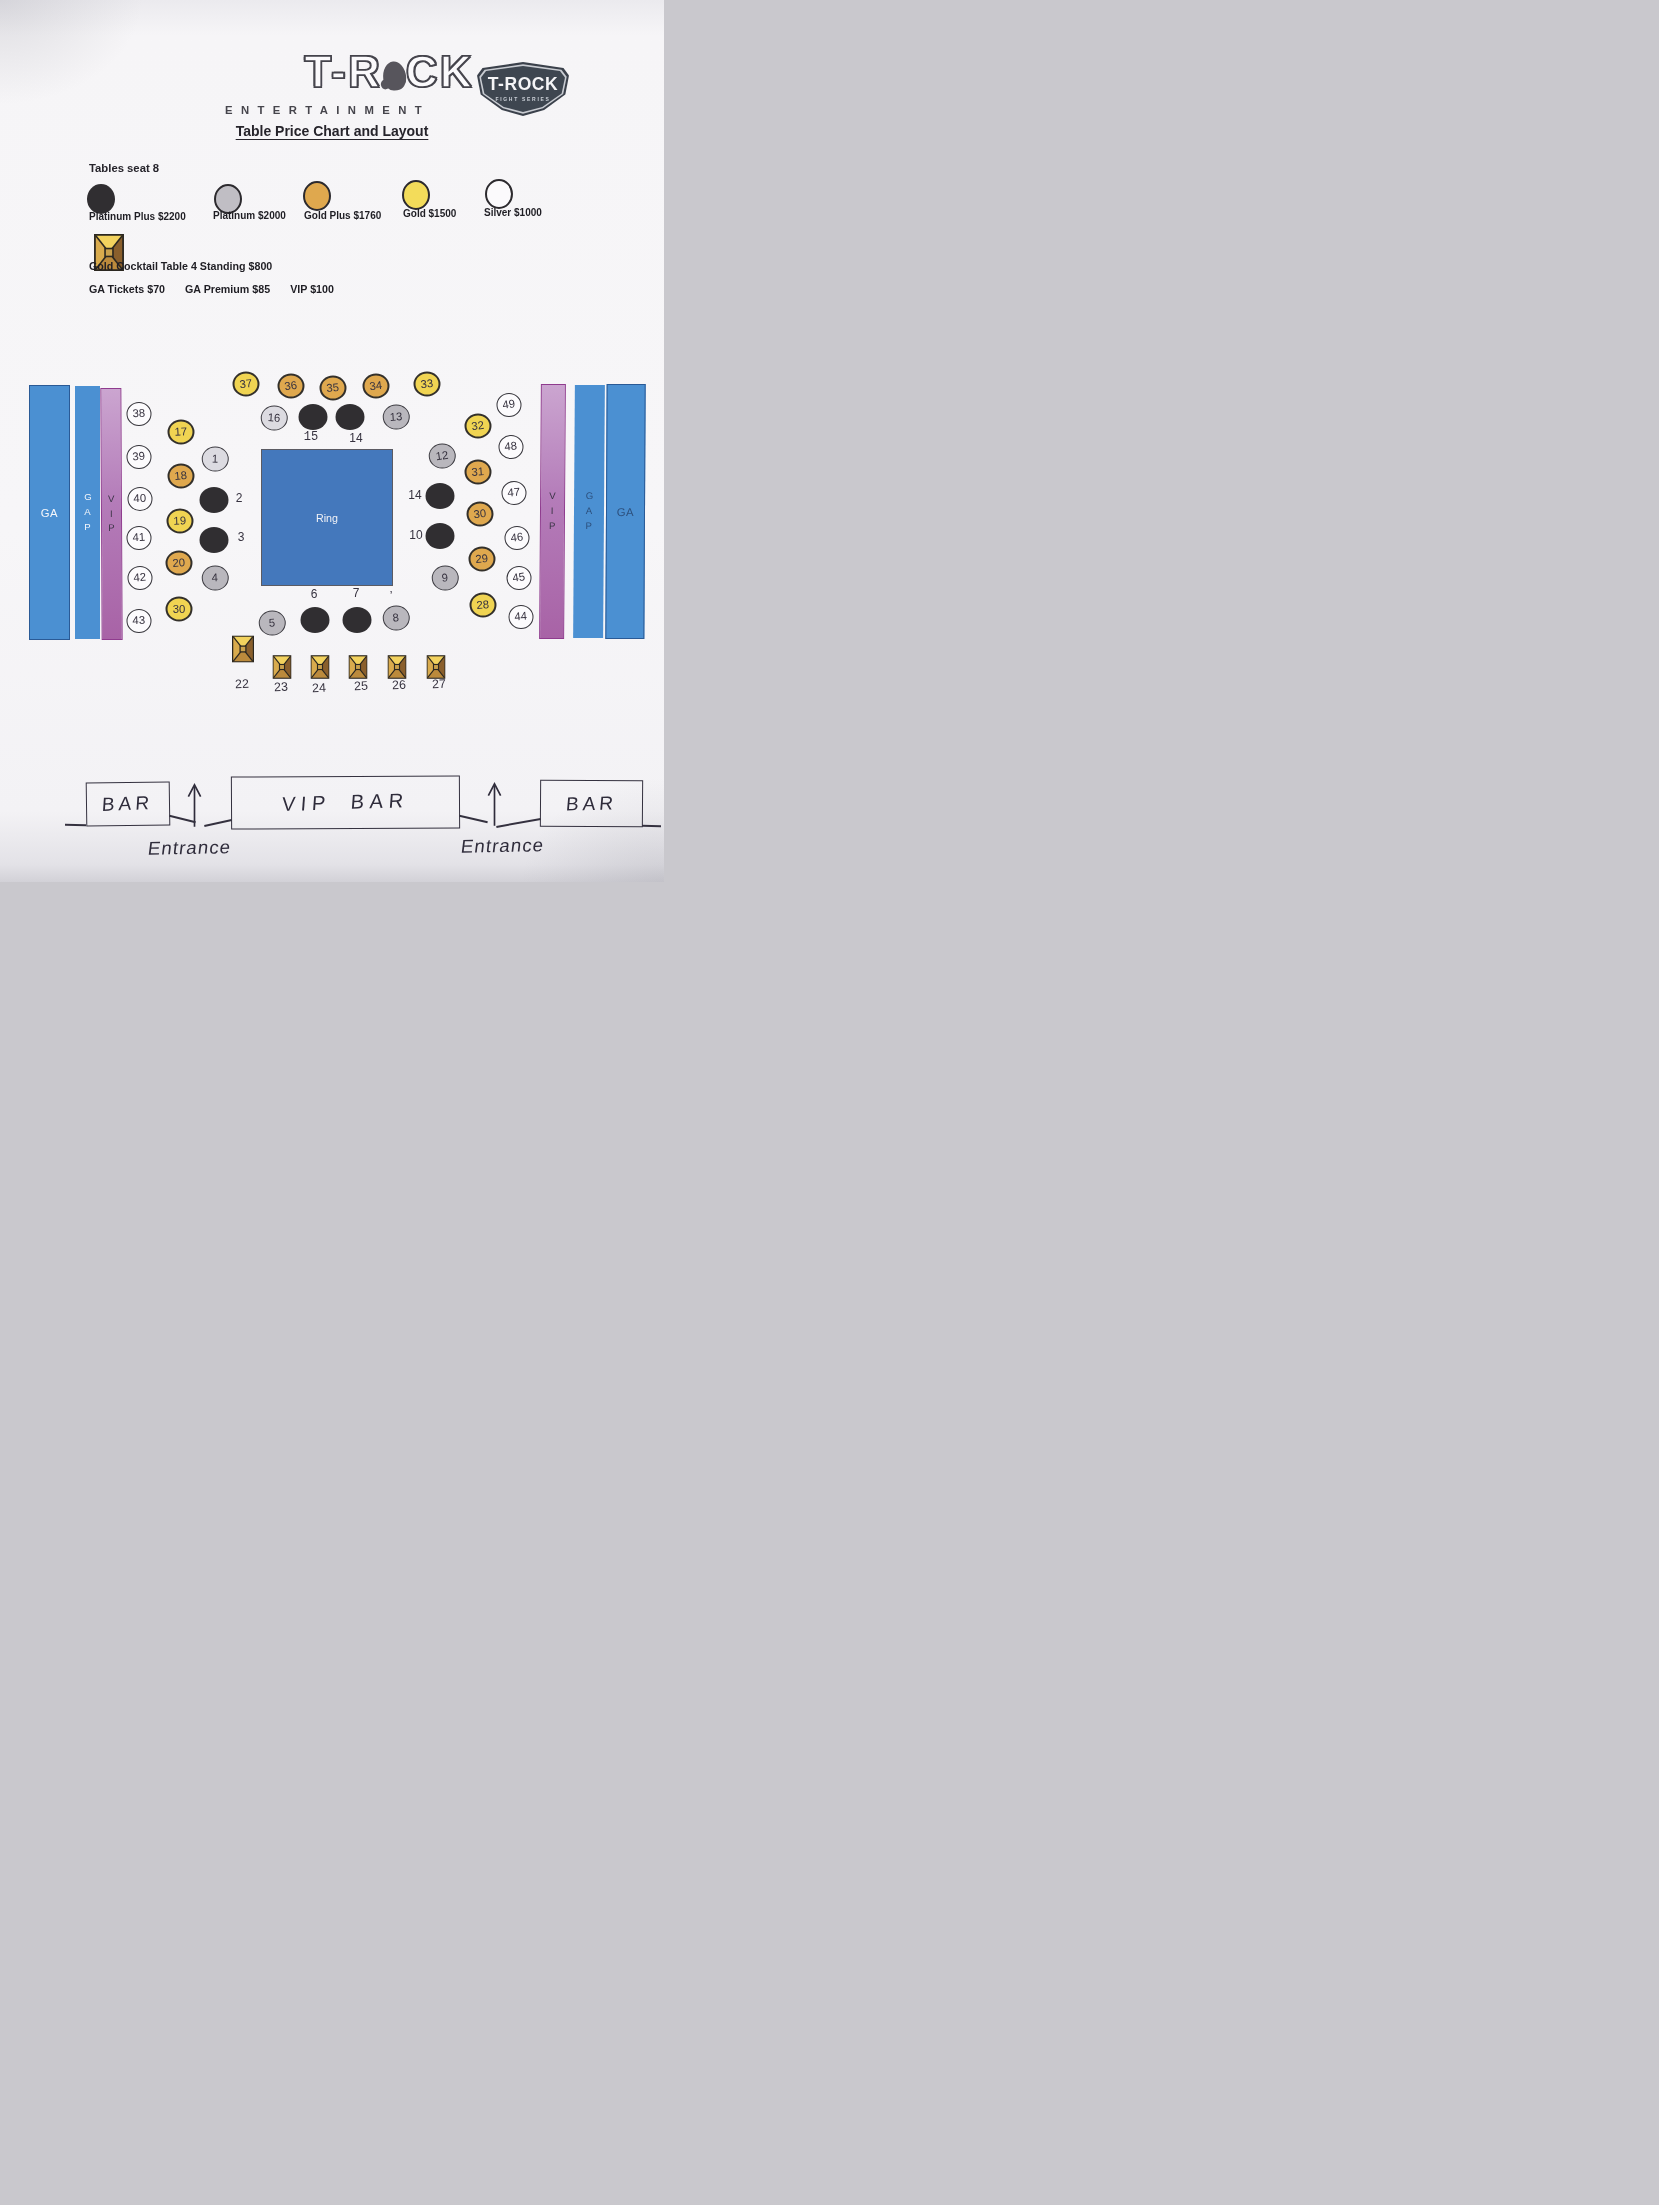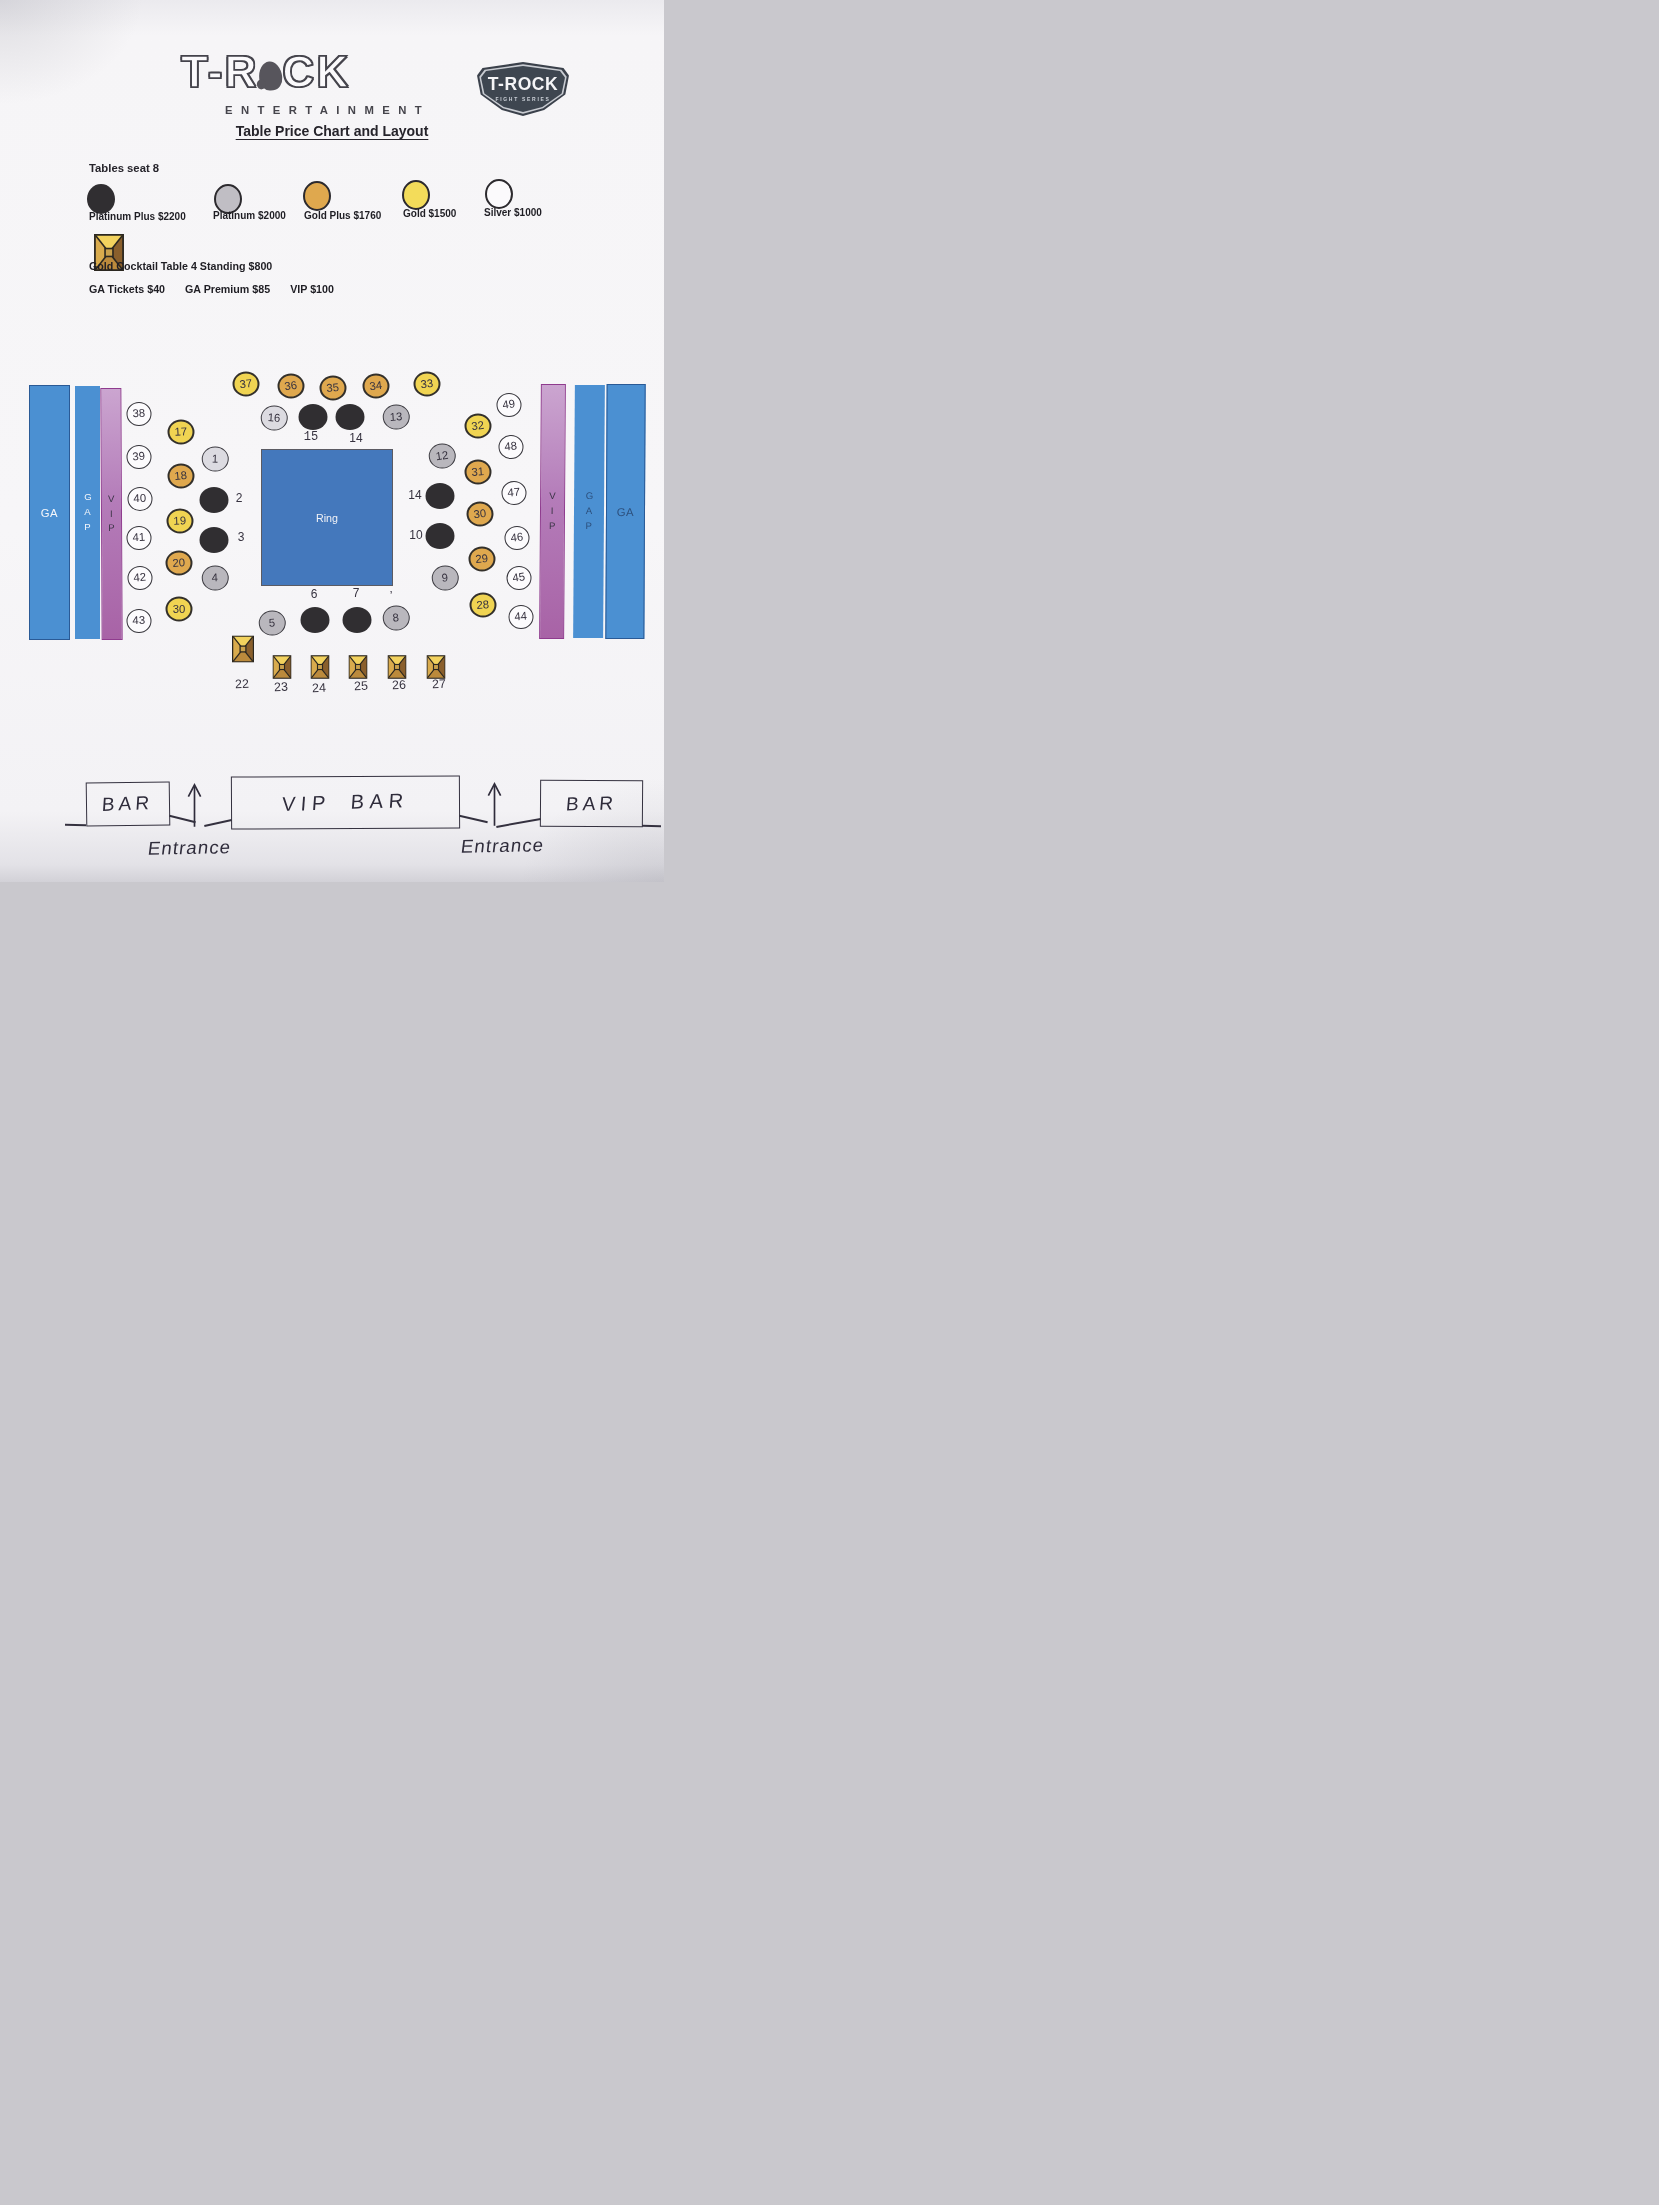--- a/index.html
+++ b/index.html
@@ -10,21 +10,21 @@
   .paper{
     position:absolute;inset:0;
     background:linear-gradient(180deg,#ebeaee 0%,#f6f5f7 4%,#f7f6f8 60%,#f3f2f5 92%,#e3e2e7 98%,#d2d1d7 100%);
   }
   .corner-shade{position:absolute;width:169px;height:124px;pointer-events:none;}
   .cs-tl{left:0;top:0;background:radial-gradient(120% 120% at 0% 0%,rgba(150,150,160,.25),transparent 70%);}
   .cs-br{right:0;bottom:0;background:radial-gradient(120% 120% at 100% 100%,rgba(140,140,150,.22),transparent 70%);}
 
   
   .logo{position:absolute;left:181px;top:50px;width:293px;text-align:center;}
-  .logo-word{display:flex;align-items:center;justify-content:flex-start;}
+  .logo-word{display:flex;align-items:center;justify-content:flex-end;}
   .logo-letters{
     font-size:44px;font-weight:700;letter-spacing:2.3px;color:#fbfafc;line-height:1;
     -webkit-text-stroke:1.4px #45444c;
     text-shadow:-1.1px -1.1px 0 #45444c,1.1px -1.1px 0 #45444c,-1.1px 1.1px 0 #45444c,1.1px 1.1px 0 #45444c;
   }
   .glove{
     display:inline-block;width:22.5px;height:29px;background:#57555c;margin:0 0.6px;
     border-radius:52% 52% 46% 46%/58% 58% 42% 42%;position:relative;transform:translateY(3.4px) rotate(-6deg);
   }
   .glove::after{content:"";position:absolute;left:-2.8px;bottom:2.3px;width:9px;height:10px;background:#57555c;border-radius:50%;}
@@ -147,21 +147,21 @@
     <polygon points="2,40 32,40 17,21" fill="#bb8a3c"></polygon>
     <polygon points="2,2 2,40 17,21" fill="#d9ab4d"></polygon>
     <line x1="2" y1="2" x2="32" y2="40" stroke="#2b2720" stroke-width="1.8"></line>
     <line x1="32" y1="2" x2="2" y2="40" stroke="#2b2720" stroke-width="1.8"></line>
     <rect x="12.5" y="16.5" width="9" height="9" fill="#caa14c" stroke="#2b2720" stroke-width="1.8"></rect>
   </svg>
 </div>
 <div class="legend-cocktail-label">Gold Cocktail Table 4 Standing $800</div>
 
 <div class="tickets-line">
-  <span>GA Tickets $40</span>
+  <span>GA Tickets $70</span>
   <span>GA Premium $85</span>
   <span>VIP $100</span>
 </div>
 
 <div id="floor" style="position:absolute;inset:0;">
   <div class="band band-blue-bordered" style="left:29px;top:385px;width:41px;height:255px">
     <span class="band-label white">GA</span>
   </div>
   <div class="band band-blue" style="left:75px;top:386px;width:25px;height:253px">
     <span class="band-label white stack">GAP</span>

